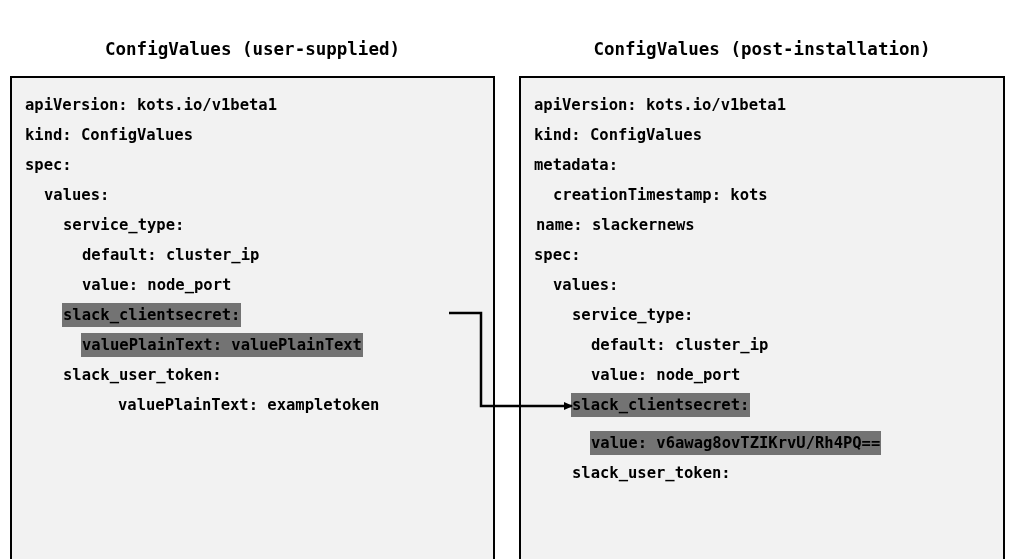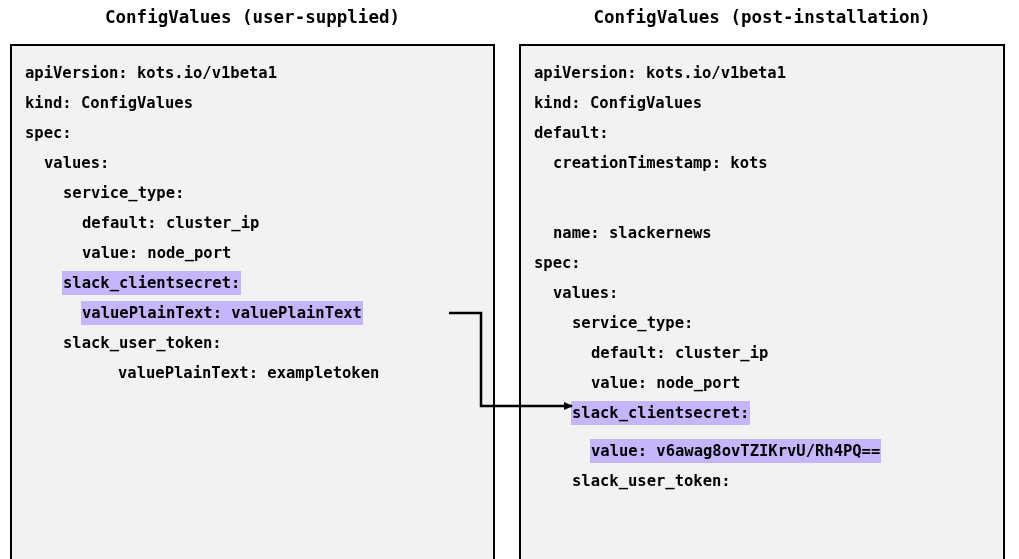--- a/index.html
+++ b/index.html
@@ -25,20 +25,21 @@
   .panel-title {
     text-align: center;
     font-family: "DejaVu Sans Mono", "Liberation Mono", monospace;
     font-weight: bold;
     font-size: 17.5px;
     letter-spacing: 0px;
     color: #000000;
     height: 44px;
     line-height: 34px;
     white-space: nowrap;
+    margin-top: 32px;
   }
 
   .panel-box {
     background: #f2f2f2;
     border: 2px solid #000000;
     box-sizing: border-box;
     height: 551px;
     padding: 12px 0 0 0;
     overflow: hidden;
   }
@@ -51,21 +52,21 @@
     font-weight: bold;
     font-size: 15.5px;
     color: #000000;
     padding-left: 12px;
   }
   .code-line > span.seg {
     display: inline;
     padding: 3px 1px;
   }
   .code-line.hl > span.seg {
-    background: #c4b5fd;
+    background: #737373;
   }
 
   
   #connector-svg {
     position: absolute;
     left: 0;
     top: 0;
     width: 1019px;
     height: 559px;
     pointer-events: none;
@@ -89,23 +90,23 @@
       <div class="code-line" style="padding-left: 50px;"><span class="seg">slack_user_token:</span></div>
       <div class="code-line" style="padding-left: 69px; margin-left: 36px;"><span class="seg">valuePlainText: exampletoken</span></div>
     </div>
 </div>
 
 <div class="panel-wrap" id="panel-right-wrap">
   <div class="panel-title">ConfigValues (post-installation)</div>
   <div class="panel-box" id="panel-right-box">
       <div class="code-line" style="padding-left: 12px;"><span class="seg">apiVersion: kots.io/v1beta1</span></div>
       <div class="code-line" style="padding-left: 12px;"><span class="seg">kind: ConfigValues</span></div>
-      <div class="code-line" style="padding-left: 12px;"><span class="seg">default:</span></div>
+      <div class="code-line" style="padding-left: 12px;"><span class="seg">metadata:</span></div>
       <div class="code-line" style="padding-left: 31px;"><span class="seg">creationTimestamp: kots</span></div>
-      <div class="code-line" style="padding-left: 31px; margin-top: 40px;"><span class="seg">name: slackernews</span></div>
+      <div class="code-line" style="padding-left: 14px;"><span class="seg">name: slackernews</span></div>
       <div class="code-line" style="padding-left: 12px;"><span class="seg">spec:</span></div>
       <div class="code-line" style="padding-left: 31px;"><span class="seg">values:</span></div>
       <div class="code-line" style="padding-left: 50px;"><span class="seg">service_type:</span></div>
       <div class="code-line" style="padding-left: 69px;"><span class="seg">default: cluster_ip</span></div>
       <div class="code-line" style="padding-left: 69px;"><span class="seg">value: node_port</span></div>
       <div class="code-line hl" style="padding-left: 50px;"><span class="seg">slack_clientsecret:</span></div>
       <div class="code-line hl" style="padding-left: 69px; margin-top: 8px;"><span class="seg">value: v6awag8ovTZIKrvU/Rh4PQ==</span></div>
       <div class="code-line" style="padding-left: 50px;"><span class="seg">slack_user_token:</span></div>
     </div>
 </div>

